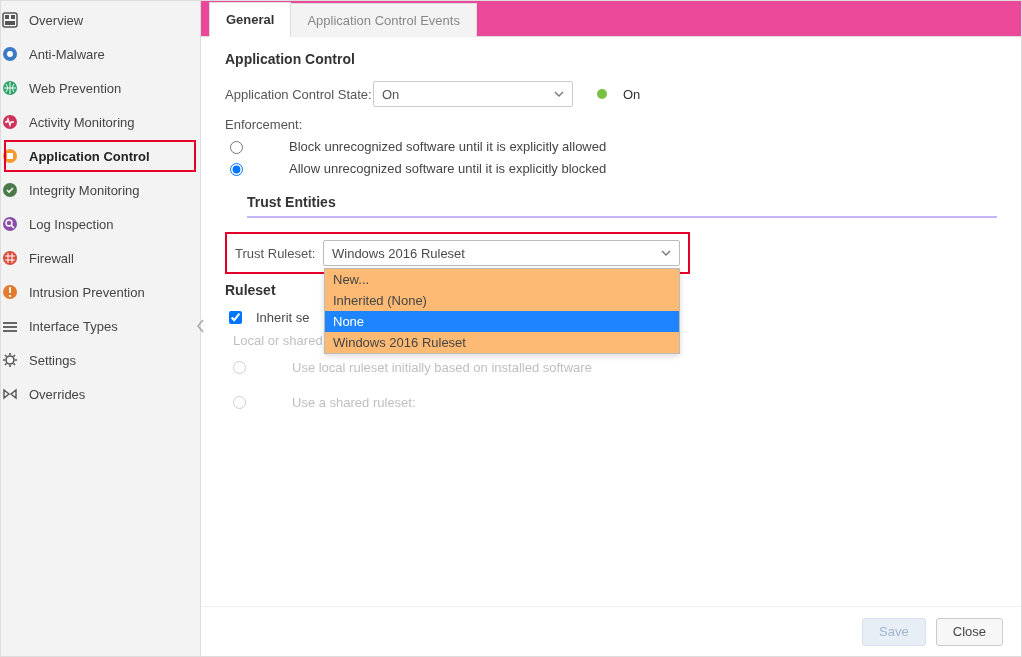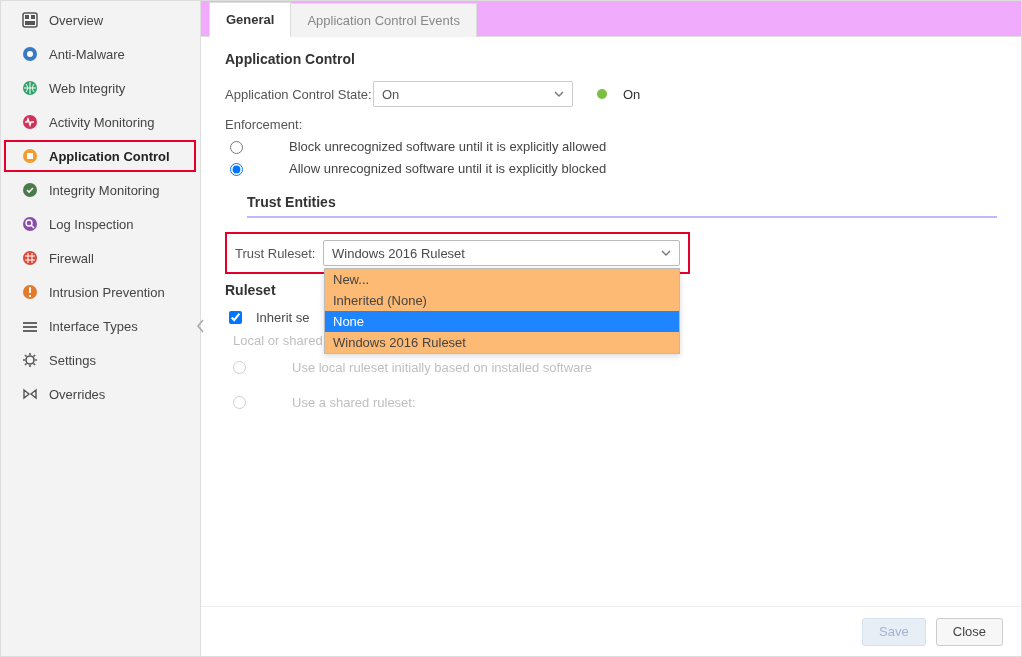--- a/index.html
+++ b/index.html
@@ -23,21 +23,21 @@
     width: 200px;
     background: #f3f3f3;
     border-right: 1px solid #ddd;
     position: relative;
     padding-top: 2px;
   }
   .side-item {
     display: flex;
     align-items: center;
     height: 34px;
-    padding: 0 14px 0 20px;
+    padding: 0 14px 0 0;
     cursor: pointer;
     color: #444;
   }
   .side-item.active {
     font-weight: 700;
     color: #222;
   }
   .side-item .icon {
     width: 18px; height: 18px;
     margin-right: 10px;
@@ -65,21 +65,21 @@
     position: relative;
     display:flex;
     flex-direction:column;
   }
   .tabs {
     display:flex;
     align-items:flex-end;
     height:36px;
     border-bottom:1px solid #ddd;
     padding-left:8px;
-    background:#f0abfc;
+    background:#ec4899;
   }
   .tab {
     padding: 9px 16px;
     border:1px solid #ddd;
     border-bottom:none;
     background:#f3f3f3;
     color:#888;
     cursor:pointer;
     font-size:13px;
     position:relative;
@@ -259,21 +259,21 @@
       </span>
       <span class="label">Anti-Malware</span>
     </div>
     <div class="side-item">
       <span class="icon">
         <svg width="16" height="16">
             <circle cx="8" cy="8" r="7" fill="#2fa36a"></circle>
             <path d="M2 8h12M8 2v12M4 4c2 3 2 5 0 8M12 4c-2 3-2 5 0 8" stroke="#fff" stroke-width="1" fill="none"></path>
           </svg>
       </span>
-      <span class="label">Web Integrity</span>
+      <span class="label">Web Prevention</span>
     </div>
     <div class="side-item">
       <span class="icon">
         <svg width="16" height="16">
             <circle cx="8" cy="8" r="7" fill="#d0325a"></circle>
             <path d="M3 8h2l1-3 2 6 1-3h3" stroke="#fff" stroke-width="1.4" fill="none"></path>
           </svg>
       </span>
       <span class="label">Activity Monitoring</span>
     </div>

